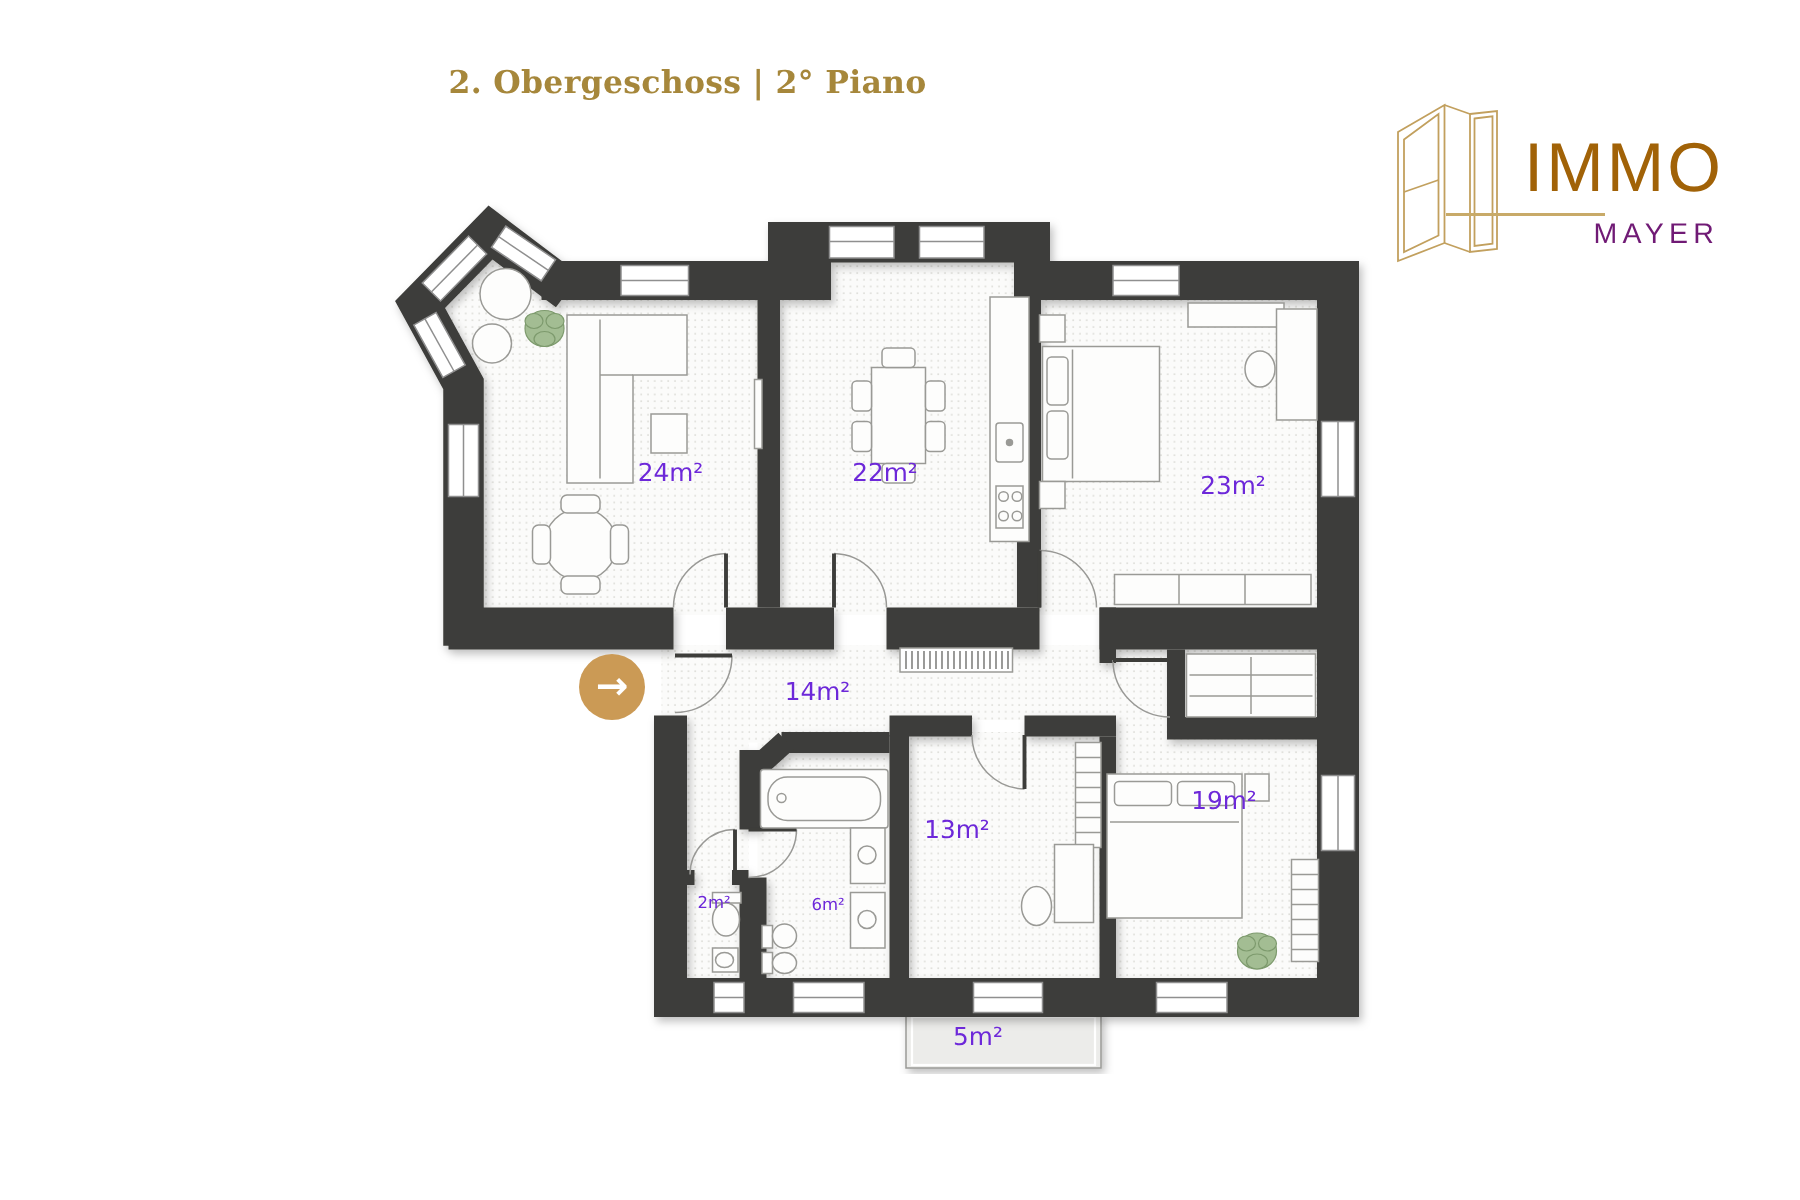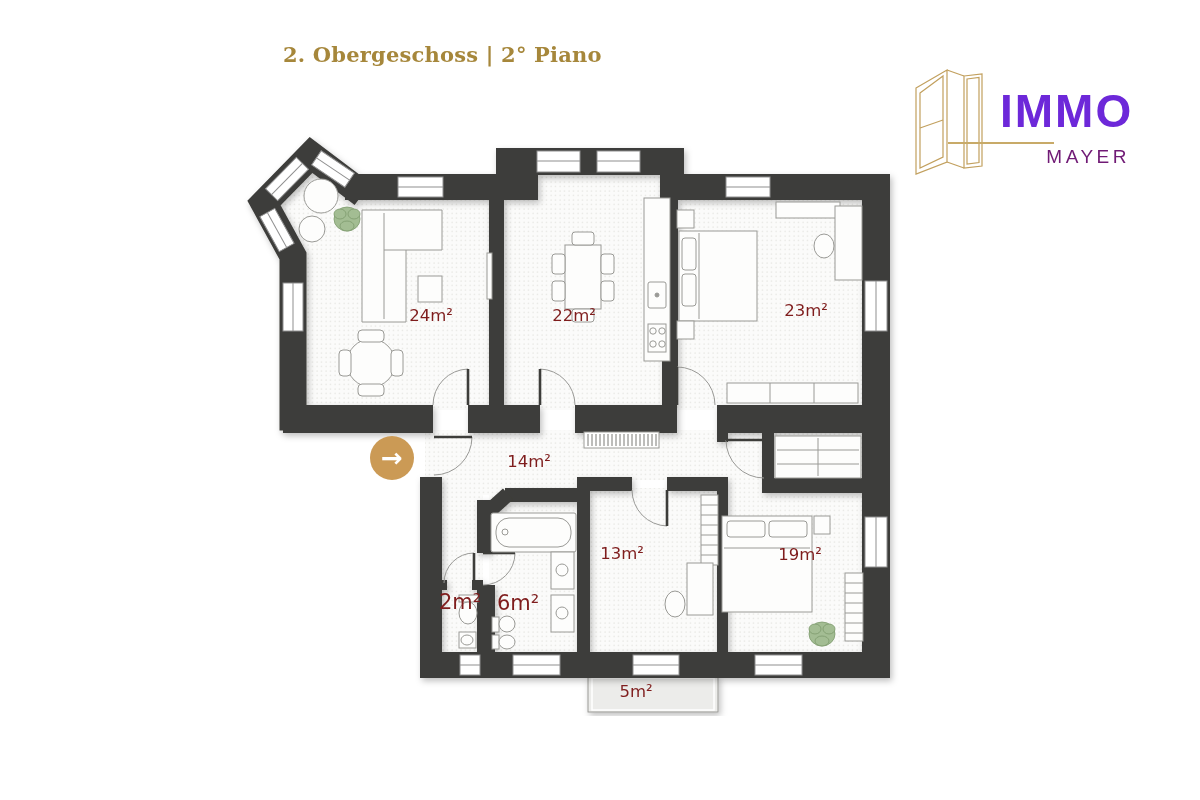--- a/index.html
+++ b/index.html
@@ -1,33 +1,33 @@
 <!DOCTYPE html>
 <html><head>
 <meta charset="utf-8">
 <style>
   html,body{margin:0;padding:0;}
   body{width:1200px;height:800px;background:#ffffff;position:relative;overflow:hidden;
        font-family:"DejaVu Sans",sans-serif;}
-  .stage{position:absolute;inset:0;}
+  .stage{position:absolute;inset:0;margin-left:16px;}
   .page-title{position:absolute;left:283px;top:42px;
       font-family:"DejaVu Serif",serif;font-weight:700;font-size:21px;
       color:#a6873b;letter-spacing:0.2px;}
   .plan-svg{position:absolute;left:0;top:0;}
   .room-label{position:absolute;transform:translate(-50%,-50%);
-      font-size:16.5px;color:#7f1d1d;white-space:nowrap;z-index:5;}
-  .room-label.small{font-size:21px;}
+      font-size:16.5px;color:#6d28d9;white-space:nowrap;z-index:5;}
+  .room-label.small{font-size:11px;}
   .entrance-arrow{position:absolute;left:392px;top:458px;width:44px;height:44px;
       transform:translate(-50%,-50%);background:#cb9a55;border-radius:50%;
       display:flex;align-items:center;justify-content:center;
       color:#ffffff;font-size:26px;font-weight:700;z-index:6;line-height:1;}
   .logo{position:absolute;left:900px;top:62px;width:235px;height:115px;}
   .logo-brand{position:absolute;left:1000px;top:88px;width:126px;text-align:right;
-      font-family:"Liberation Sans",sans-serif;font-weight:700;font-size:46px;
-      line-height:1;color:#6d28d9;letter-spacing:2px;}
+      font-family:"Liberation Sans",sans-serif;font-weight:400;font-size:46px;
+      line-height:1;color:#a16207;letter-spacing:2px;}
   .logo-line{position:absolute;left:948px;top:142px;width:106px;height:2px;background:#c8aa68;}
   .logo-sub{position:absolute;left:1000px;top:146px;width:130px;text-align:right;
       font-family:"Liberation Sans",sans-serif;font-weight:400;font-size:19px;
       color:#701a75;letter-spacing:3.5px;}
 </style>
 </head>
 <body>
 
 <div class="stage">
 
@@ -325,23 +325,23 @@
 
       <g>
         <rect x="584" y="432" width="75" height="16" fill="#ffffff"></rect>
         <path d="M588,434 v12 M592,434 v12 M596,434 v12 M600,434 v12 M604,434 v12 M608,434 v12 M612,434 v12 M616,434 v12 M620,434 v12 M624,434 v12 M628,434 v12 M632,434 v12 M636,434 v12 M640,434 v12 M644,434 v12 M648,434 v12 M652,434 v12 M656,434 v12" stroke="#6b6b68" stroke-width="0.9" fill="none"></path>
       </g>
     </g>
   </svg>
 
   <div class="room-label" style="left:431px;top:315px">24m²</div>
   <div class="room-label" style="left:574px;top:315px">22m²</div>
-  <div class="room-label" style="left:806px;top:310px">23m²</div>
+  <div class="room-label" style="left:806px;top:324px">23m²</div>
   <div class="room-label" style="left:529px;top:461px">14m²</div>
   <div class="room-label" style="left:622px;top:553px">13m²</div>
-  <div class="room-label" style="left:800px;top:554px">19m²</div>
+  <div class="room-label" style="left:800px;top:534px">19m²</div>
   <div class="room-label small" style="left:460px;top:602px">2m²</div>
-  <div class="room-label small" style="left:518px;top:603px">6m²</div>
+  <div class="room-label small" style="left:536px;top:603px">6m²</div>
   <div class="room-label" style="left:636px;top:691px">5m²</div>
 
   <div class="entrance-arrow">→</div>
 
 </div>
 
 </body></html>

